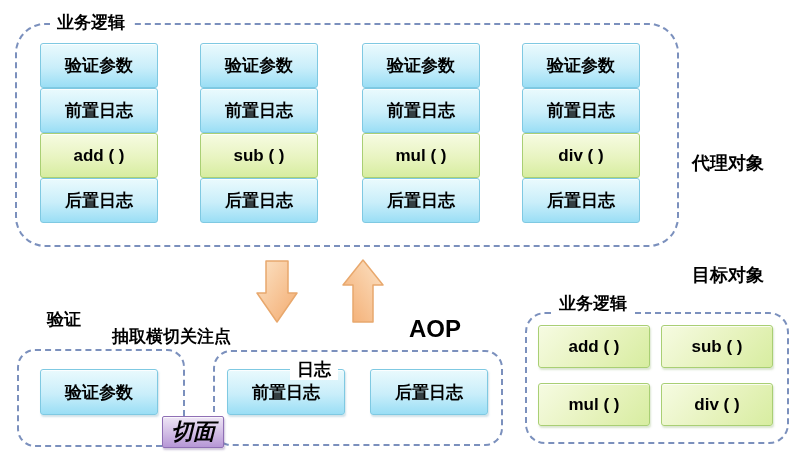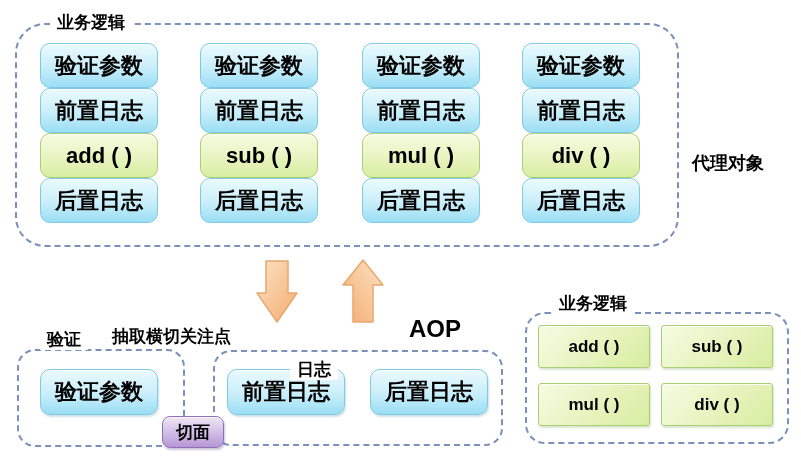--- a/index.html
+++ b/index.html
@@ -13,22 +13,22 @@
   }
   .group-label{
     position:absolute;font-size:17px;font-weight:bold;background:#ffffff;
     padding:0 7px;line-height:20px;z-index:2;white-space:nowrap;
   }
   .side-label{
     position:absolute;font-size:18px;font-weight:bold;white-space:nowrap;
   }
   .cell{
     width:118px;height:45px;box-sizing:border-box;display:flex;
-    align-items:center;justify-content:center;font-size:22px;font-weight:bold;
-    border:1px solid #7fc9e2;border-radius:10px;
+    align-items:center;justify-content:center;font-size:17px;font-weight:bold;
+    border:1px solid #7fc9e2;border-radius:3px;
     background:linear-gradient(to bottom,#eafafd 0%,#c9eefa 55%,#9adef5 100%);
     box-shadow:inset 0 1px 0 rgba(255,255,255,.8);
     white-space:nowrap;
   }
   .cell.green{
     border-color:#a9cf74;
     background:linear-gradient(to bottom,#f6fbe2 0%,#e8f4c0 55%,#d7eda0 100%);
   }
   .column{position:absolute;display:flex;flex-direction:column;}
   .free-box{position:absolute;}
@@ -37,23 +37,24 @@
     position:absolute;width:112px;height:43px;box-sizing:border-box;display:flex;
     align-items:center;justify-content:center;font-size:17px;font-weight:bold;
     border:1px solid #a9cf74;border-radius:3px;
     background:linear-gradient(135deg,#f6fbe2 0%,#e5f2ba 60%,#d7eda0 100%);
     box-shadow:1px 2px 2px rgba(150,180,120,.35), inset 0 1px 0 rgba(255,255,255,.8);
     white-space:nowrap;
   }
   .aspect-badge{
     position:absolute;left:162px;top:416px;width:62px;height:32px;z-index:5;
     box-sizing:border-box;display:flex;align-items:center;justify-content:center;
-    font-size:17px;font-weight:bold;border:1px solid #8f6fb5;border-radius:8px;
+    font-size:22px;font-weight:bold;border:1px solid #8f6fb5;border-radius:2px;
     background:linear-gradient(to bottom,#eee6f5 0%,#d3bfe6 50%,#b697d6 100%);
     box-shadow:1px 2px 2px rgba(130,110,160,.4), inset 0 1px 0 rgba(255,255,255,.7);
+    font-style:italic;
   }
   .arrow-svg{position:absolute;}
   .mid-label{position:absolute;font-size:17px;font-weight:bold;white-space:nowrap;margin-top:48px;}
 </style>
 </head>
 <body>
 
 <div id="canvas">
 
   <div class="dashed-box" style="left:15px;top:23px;width:660px;height:220px;border-radius:30px;"></div>
@@ -106,36 +107,37 @@
         <stop offset="0" stop-color="#f3ab6f"></stop>
           <stop offset="1" stop-color="#fce3c6"></stop>
       </linearGradient>
     </defs>
     <path d="M21 2 L41 27 L31 27 L31 64 L11 64 L11 27 L1 27 Z" fill="url(#gradUp)" stroke="#e8a86d" stroke-width="1.5" stroke-linejoin="round"></path>
   </svg>
 
   <div class="mid-label" style="left:409px;top:267px;font-size:24px;">AOP</div>
 
   <div class="dashed-box" style="left:17px;top:349px;width:164px;height:94px;border-radius:18px;"></div>
-  <div class="group-label" style="left:40px;top:330px;">验证</div>
+  <div class="group-label" style="left:40px;top:310px;">验证</div>
   <div class="free-box" style="left:40px;top:369px;">
     <div class="cell">验证参数</div>
   </div>
 
   <div class="dashed-box" style="left:213px;top:350px;width:286px;height:92px;border-radius:18px;"></div>
   <div class="group-label" style="left:290px;top:326px;margin-top:34px;">日志</div>
   <div class="free-box" style="left:227px;top:369px;">
     <div class="cell">前置日志</div>
   </div>
   <div class="free-box" style="left:370px;top:369px;">
     <div class="cell">后置日志</div>
   </div>
 
   <div class="aspect-badge">切面</div>
 
+  <div class="side-label" style="left:692px;top:263px;">目标对象</div>
   <div class="dashed-box" style="left:525px;top:312px;width:260px;height:128px;border-radius:20px;"></div>
   <div class="group-label" style="left:552px;top:294px;">业务逻辑</div>
 
   <div class="target-cell" style="left:538px;top:325px;">add ( )</div>
   <div class="target-cell" style="left:661px;top:325px;">sub ( )</div>
   <div class="target-cell" style="left:538px;top:383px;">mul ( )</div>
   <div class="target-cell" style="left:661px;top:383px;">div ( )</div>
 
 </div>
 

